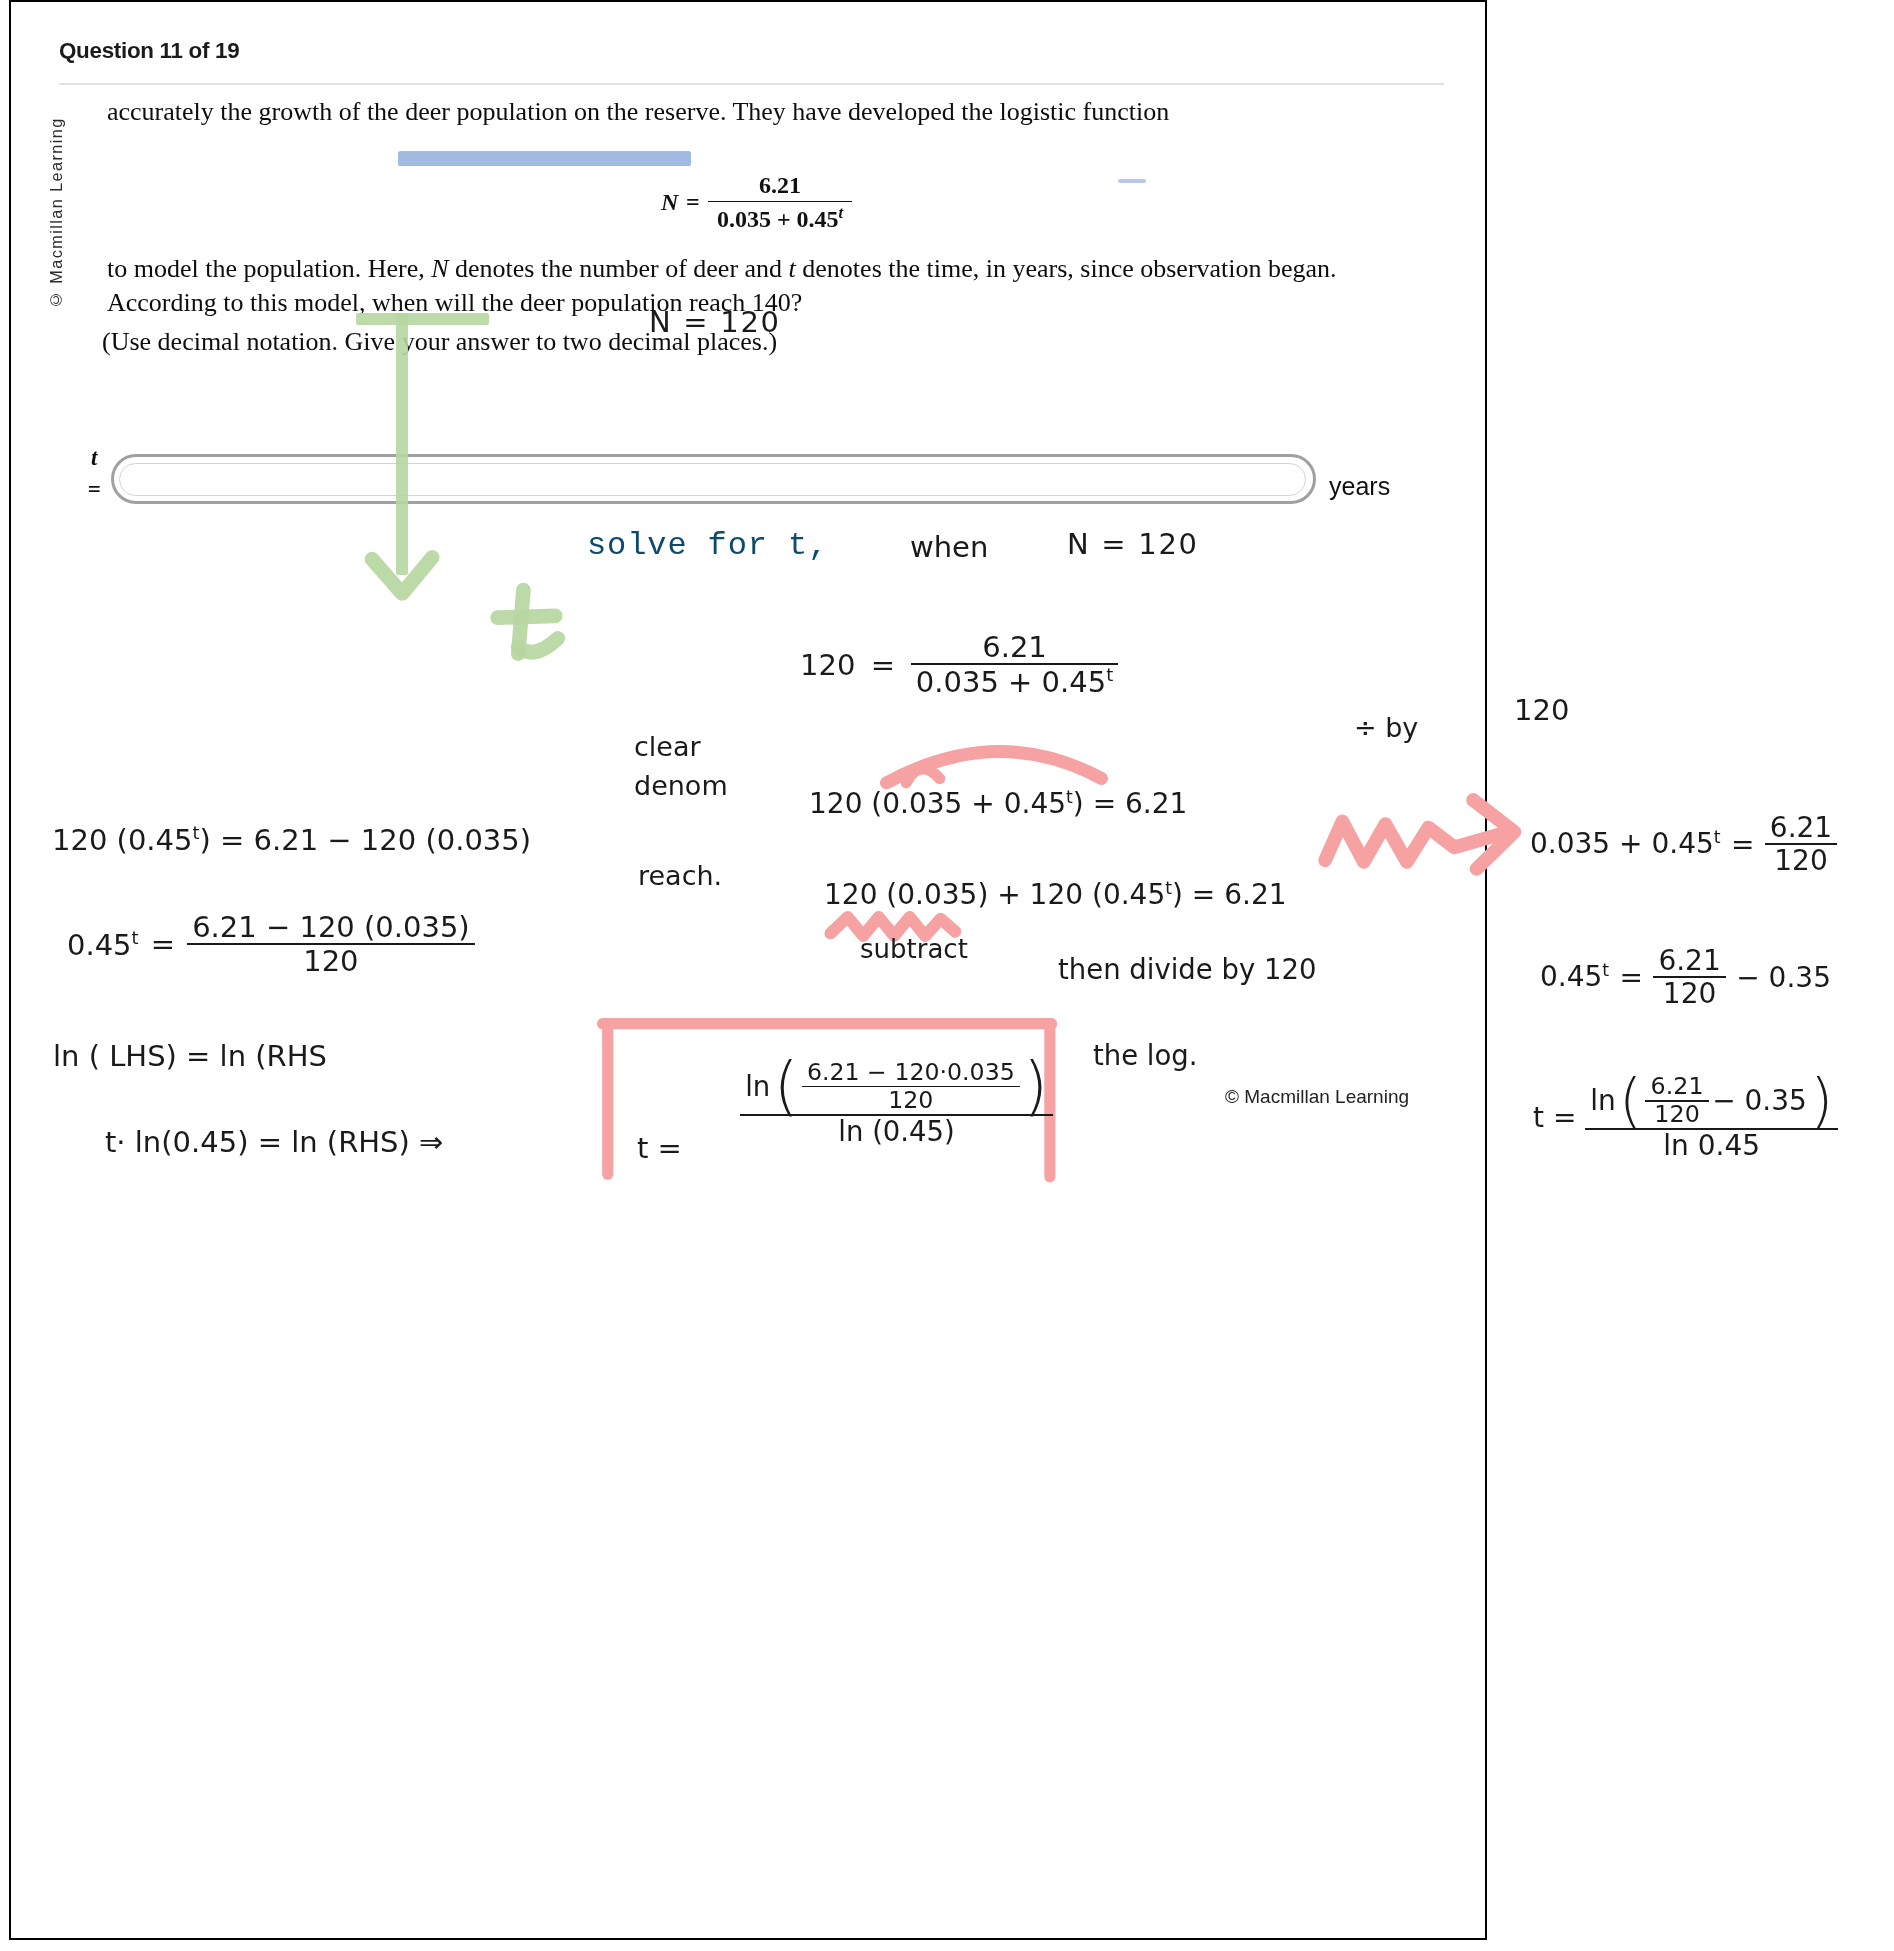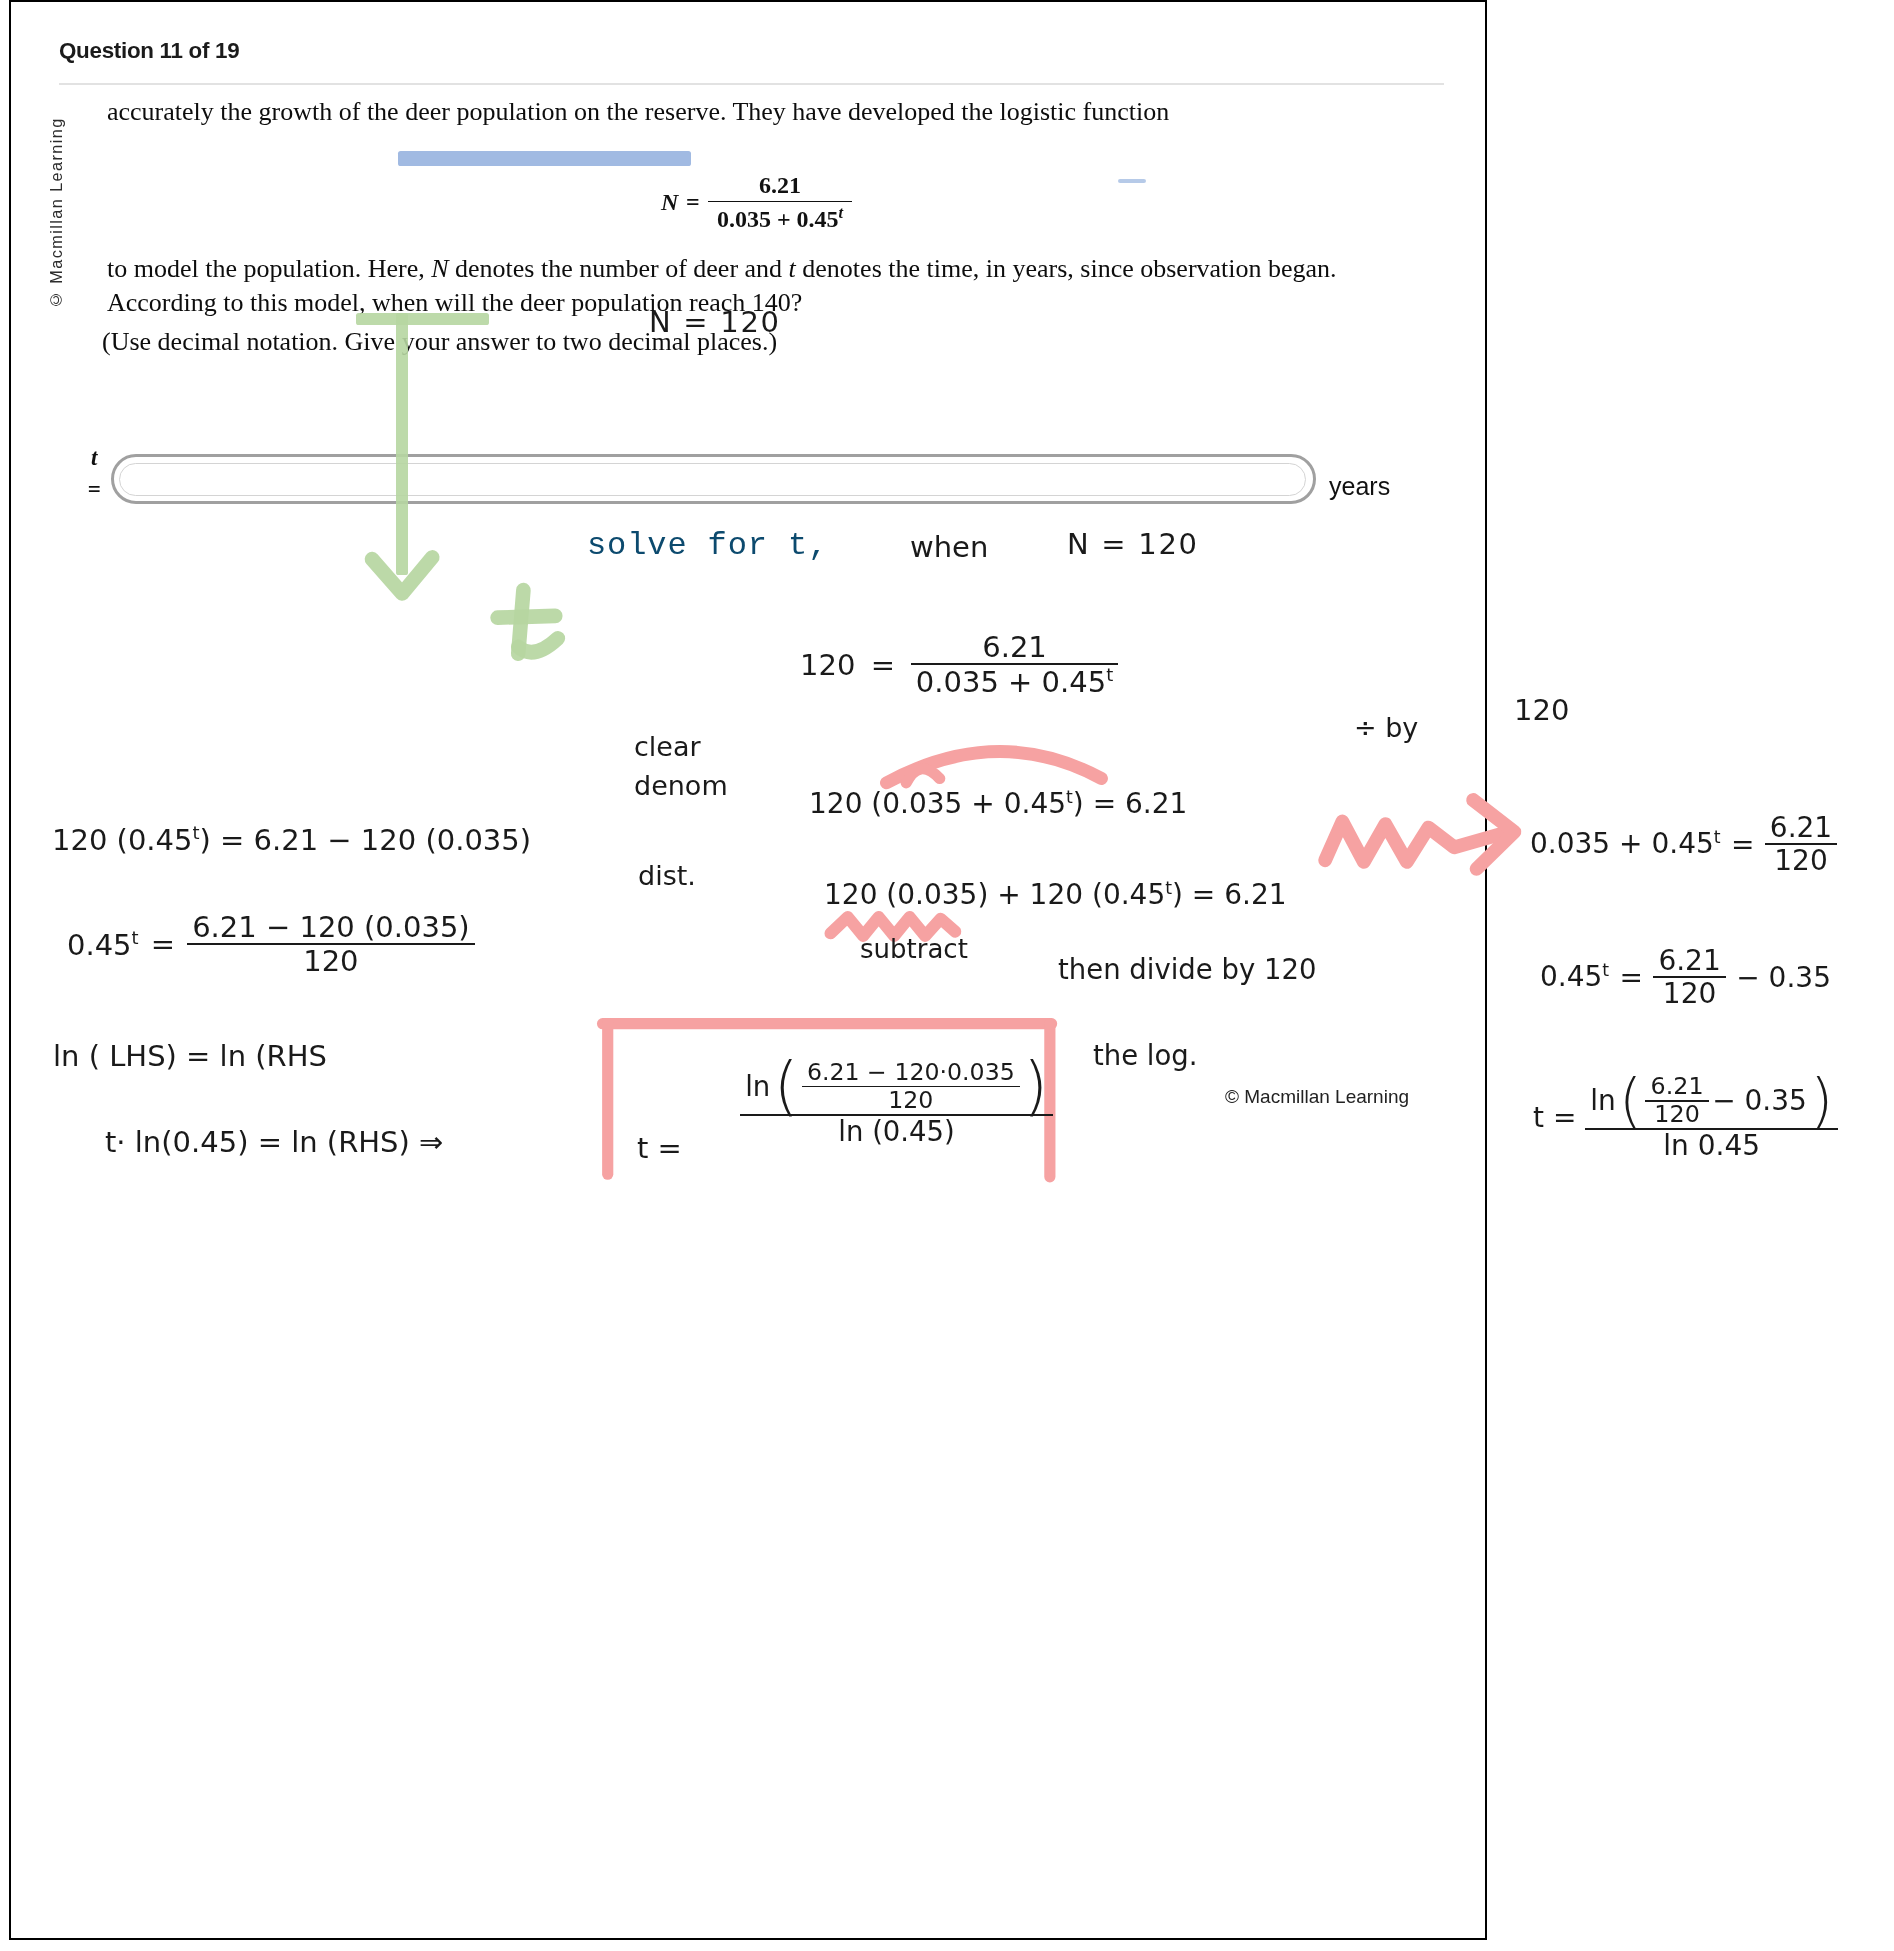--- a/index.html
+++ b/index.html
@@ -293,21 +293,21 @@
     <span class="b"></span>
     <span class="d"><span>0.035 + 0.45</span><span class="hwsup">t</span></span>
   </span>
 </div>
 
 <div class="hw hw-black" style="left:634px; top:727px; font-size:27px; line-height:1.45;">
   <div>clear</div>
   <div>denom</div>
 </div>
 
-<div class="hw hw-black" style="left:638px; top:860px; font-size:27px;">dist.</div>
+<div class="hw hw-black" style="left:638px; top:860px; font-size:27px;">reach.</div>
 
 <div class="hw hw-black" style="left:809px; top:787px; font-size:28px;">
   <span>120 (0.035 + 0.45</span><span class="hwsup">t</span><span>) = 6.21</span>
 </div>
 
 <div class="hw hw-black" style="left:824px; top:878px; font-size:28px;">
   <span>120 (0.035) + 120 (0.45</span><span class="hwsup">t</span><span>) = 6.21</span>
 </div>
 
 <div class="hw hw-black" style="left:860px; top:934px; font-size:26px;">subtract</div>

